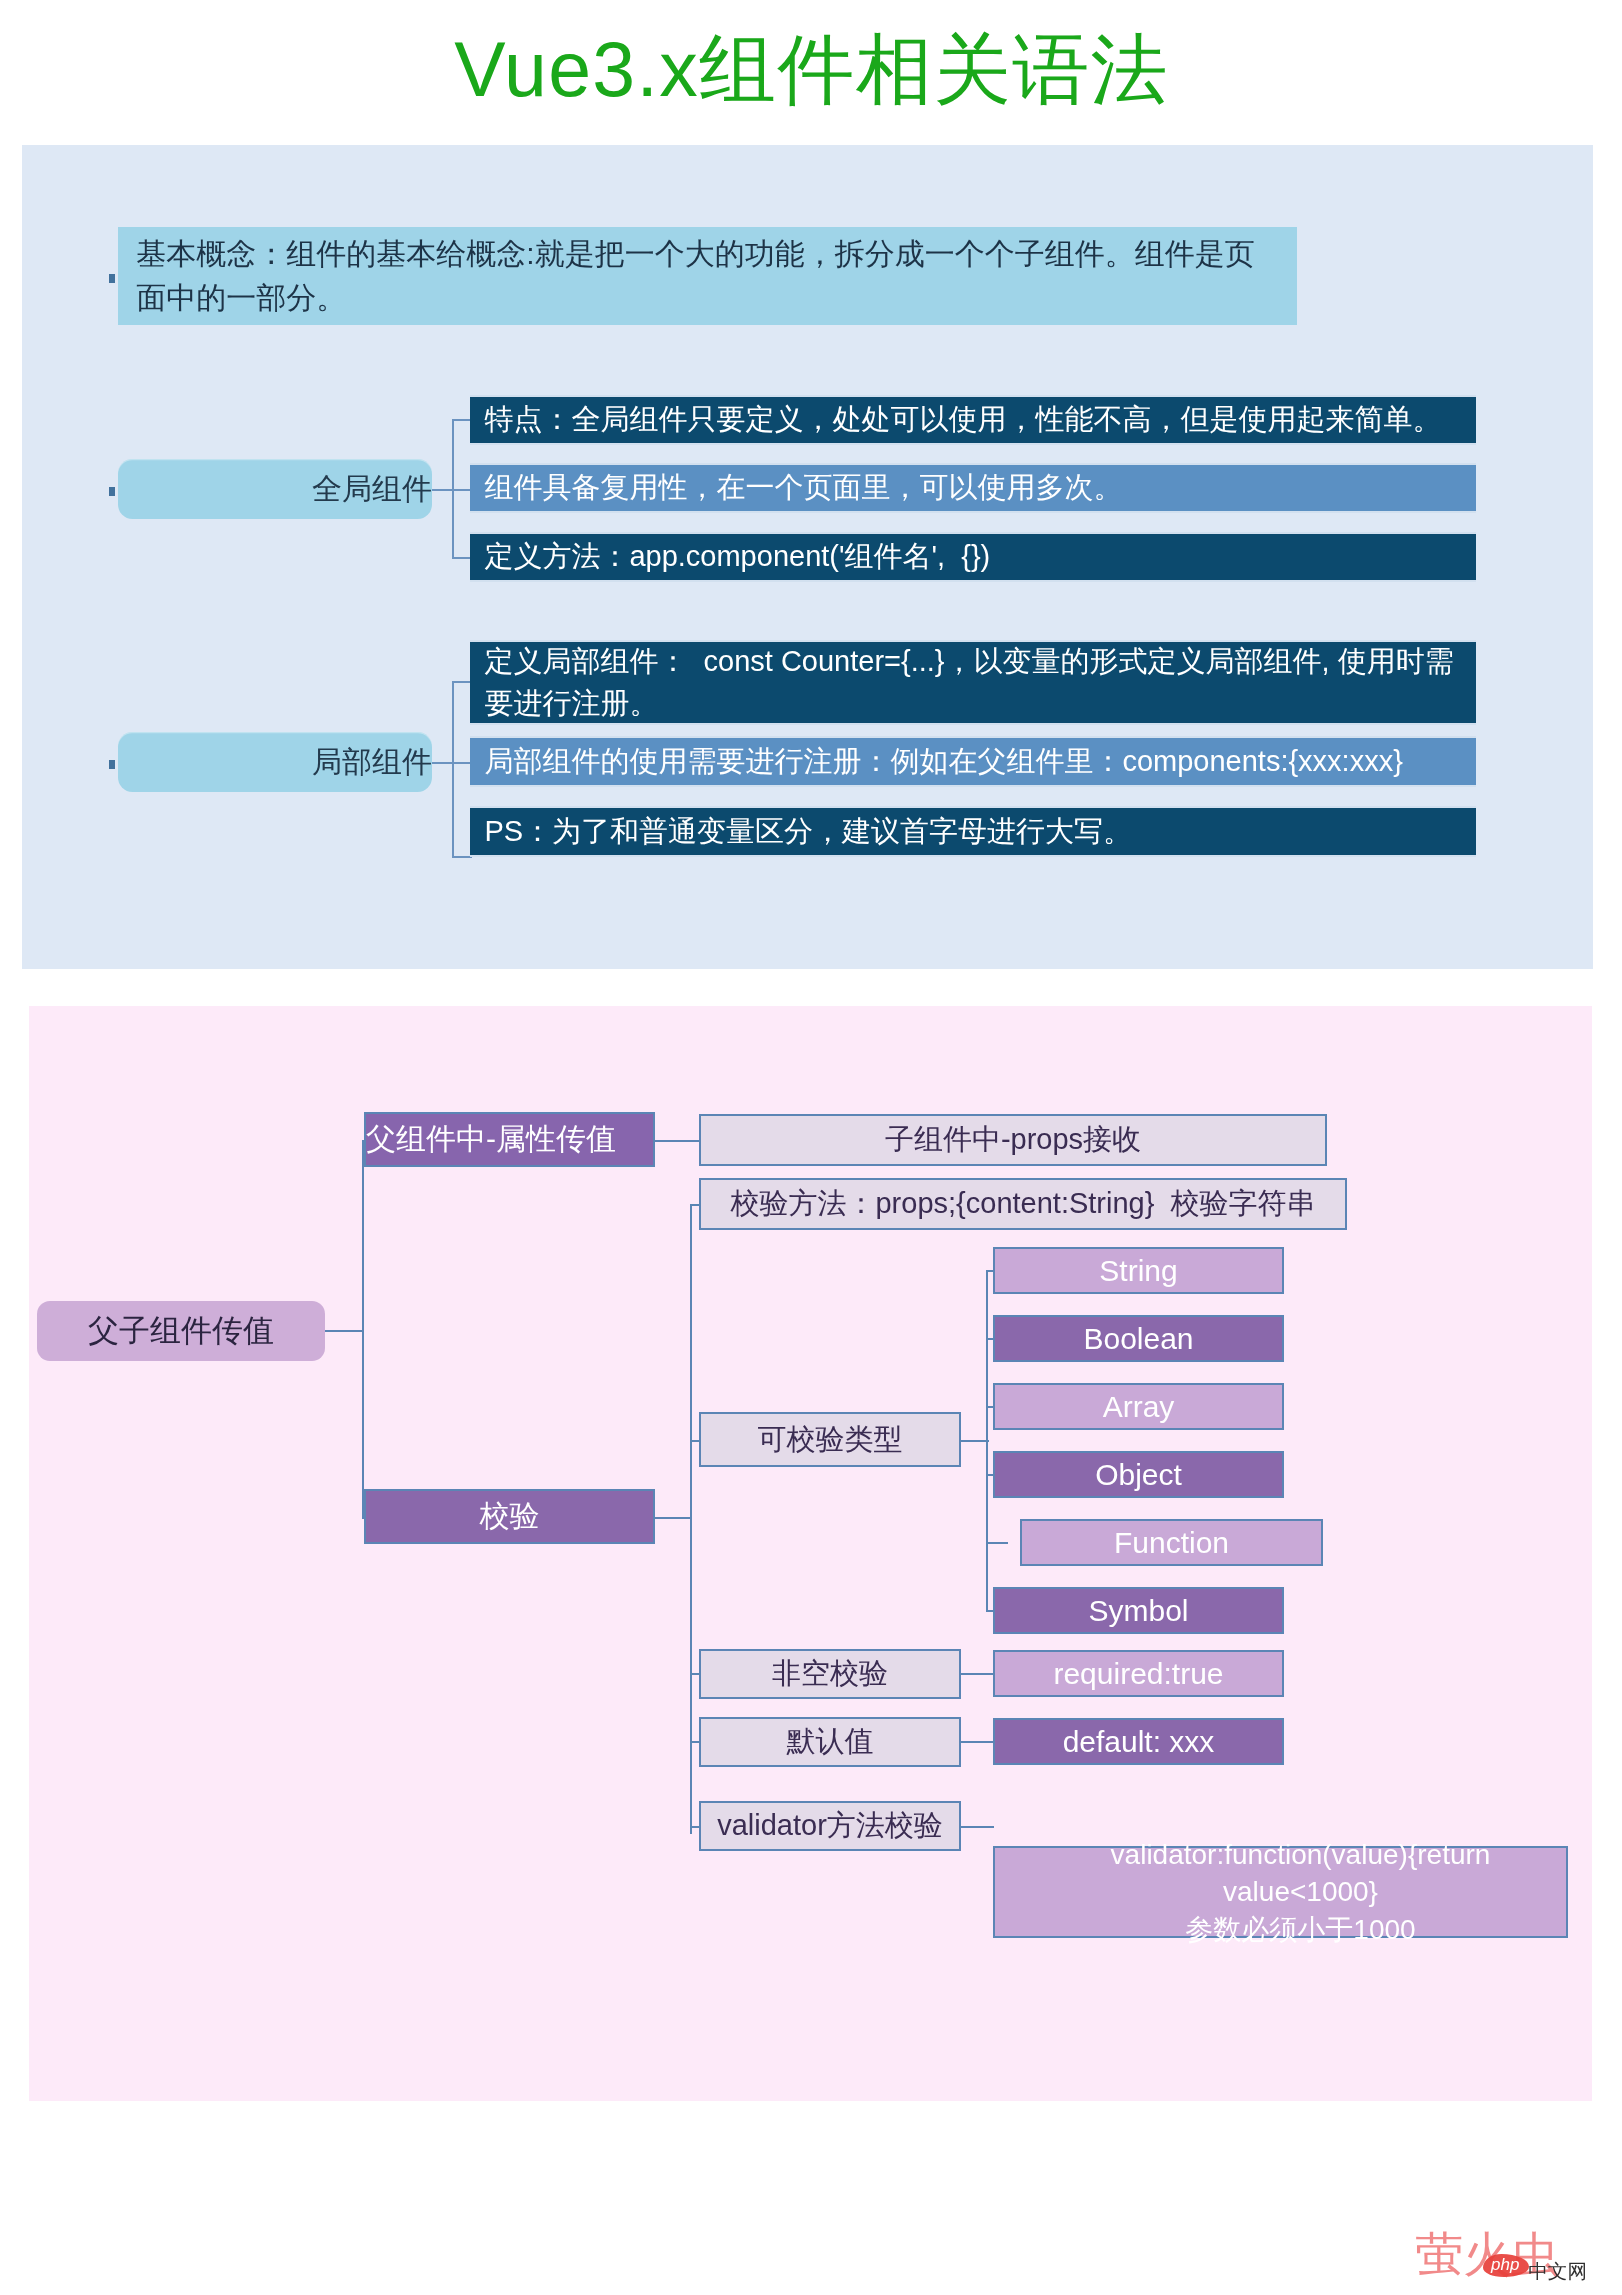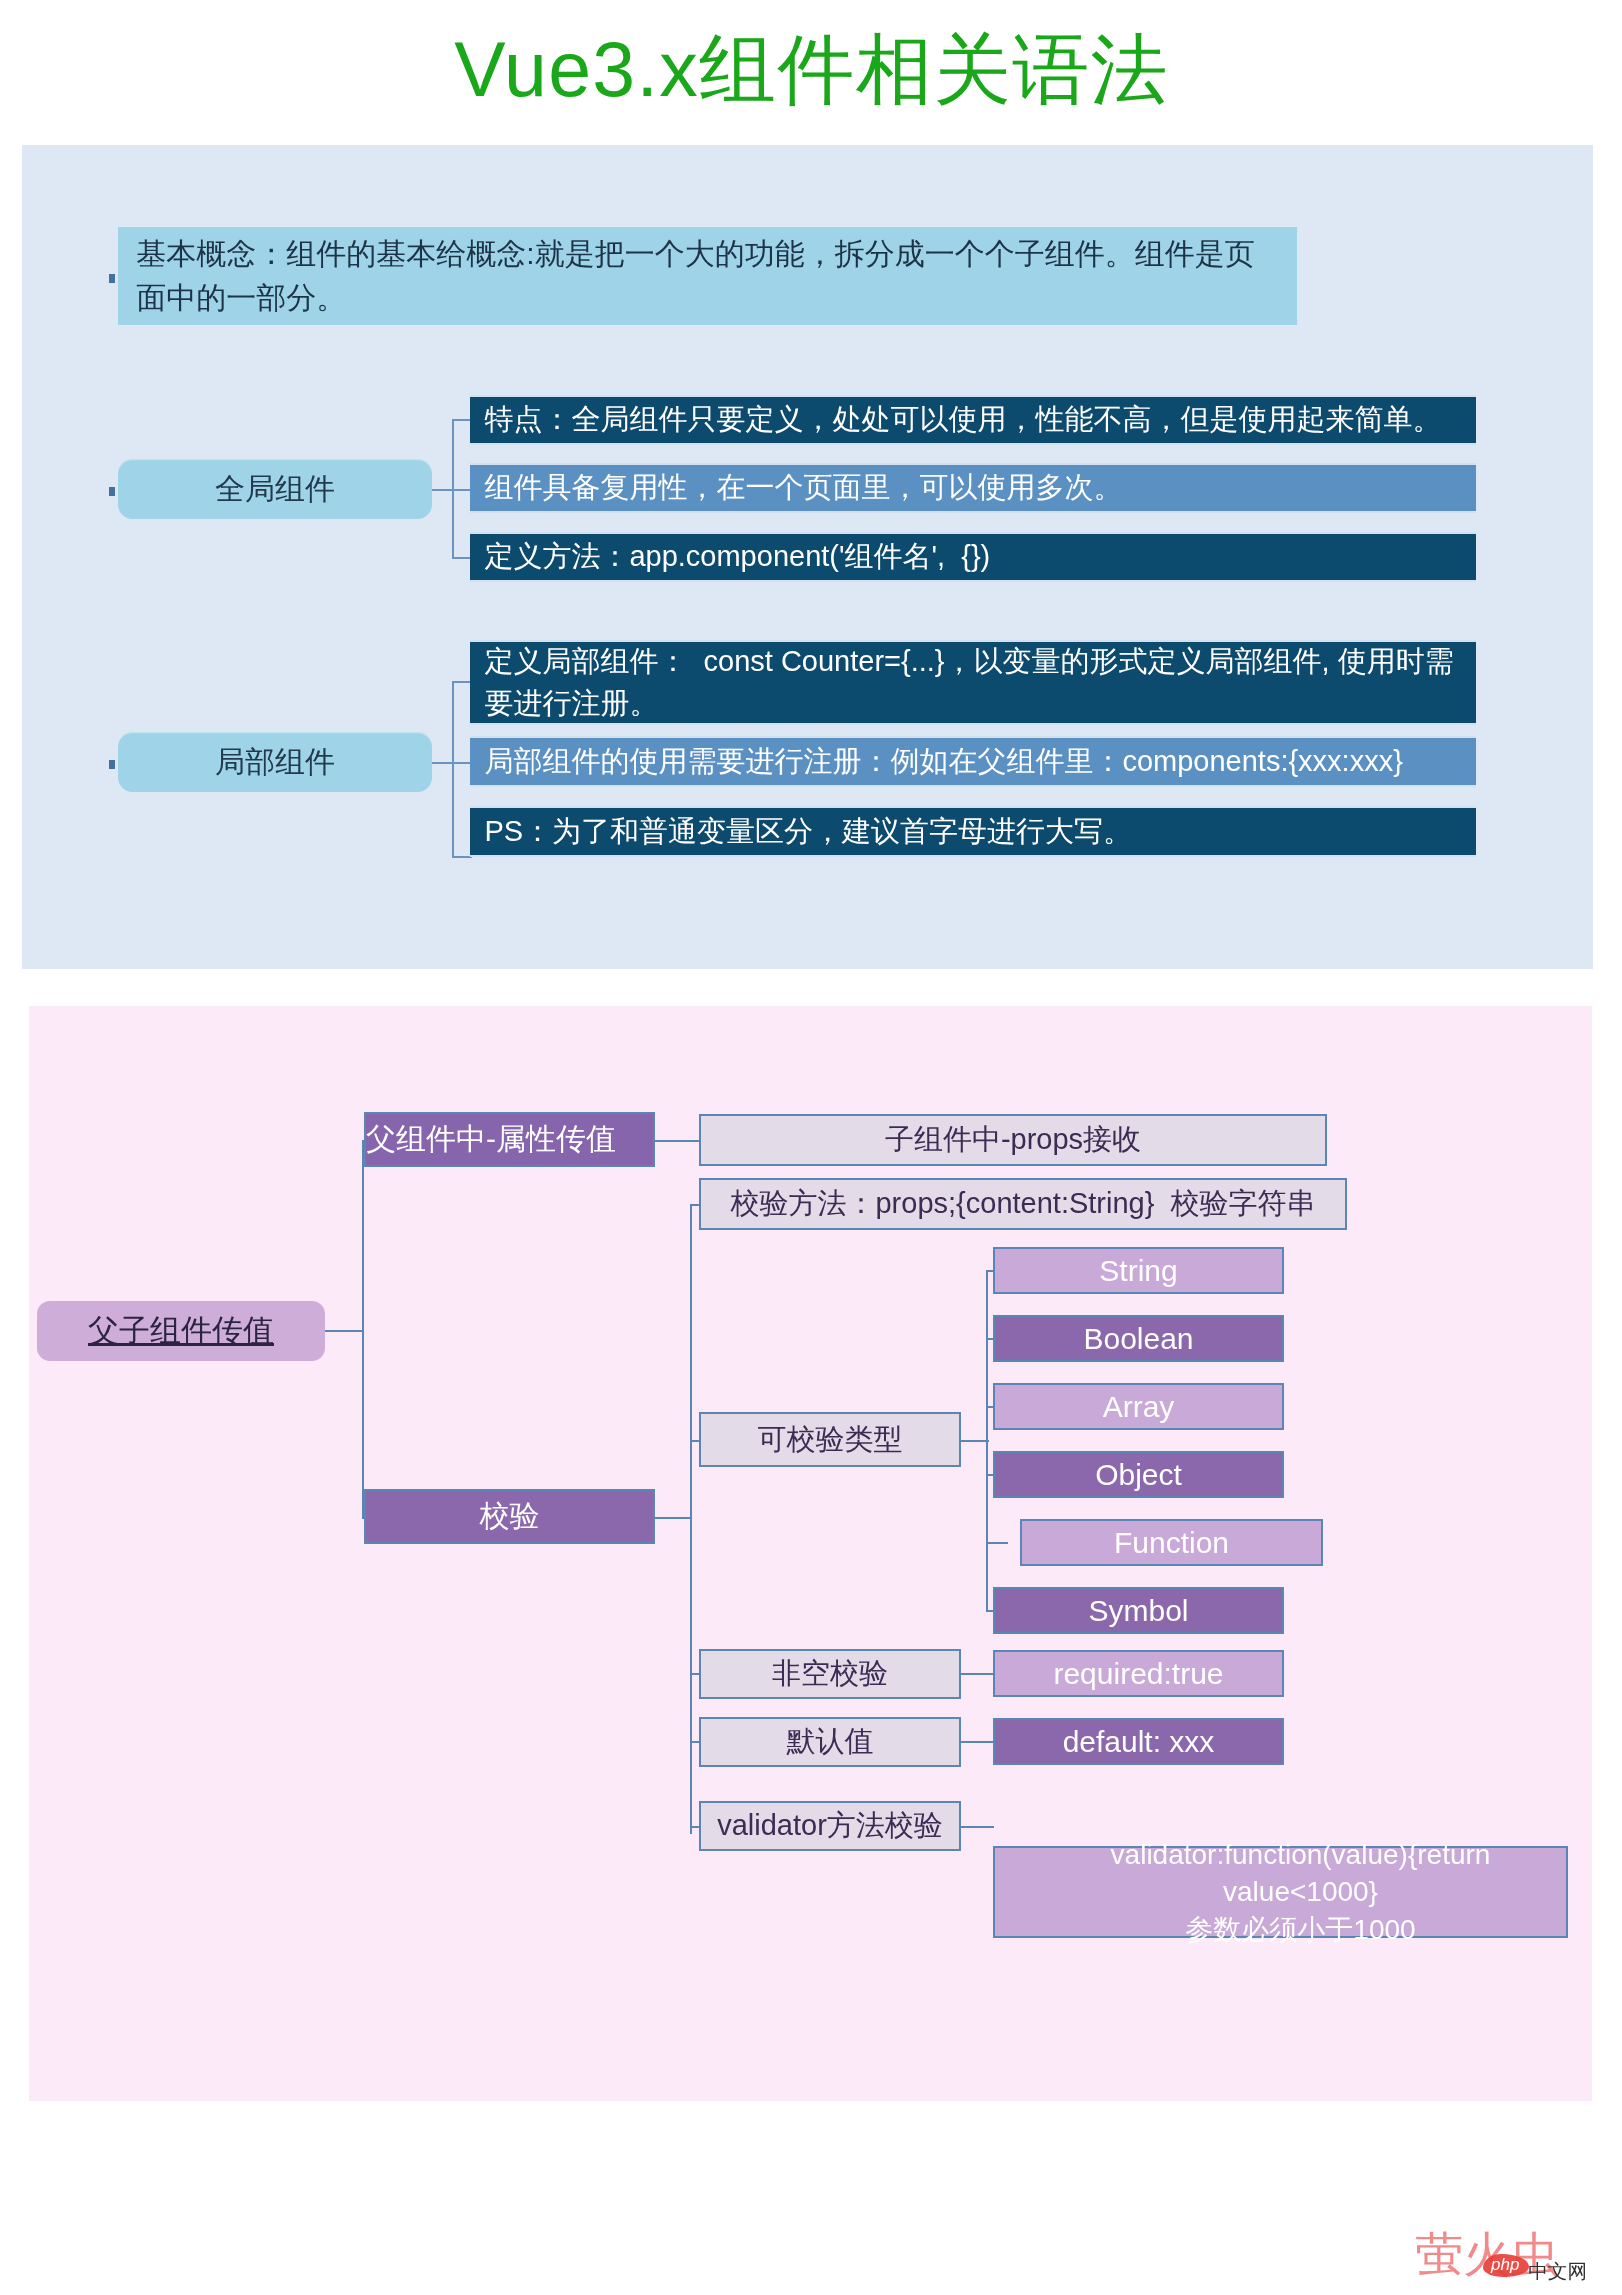--- a/index.html
+++ b/index.html
@@ -46,21 +46,21 @@
   }
   .node .txt { width: 100%; }
 
   
   .blue-parent {
     background: #9fd4e8;
     border-radius: 14.4px;
     color: #233a4d;
     font-size: 30px;
     justify-content: center;
-    text-align: center;
+    text-align: right;
     box-shadow: 0 1.3px 0 rgba(255,255,255,.35) inset;
   }
   
   .blue-child {
     background: #0c4a6e;
     color: #ffffff;
     font-size: 29px;
     line-height: 1.42;
     padding: 0 14.4px;
     border-top: 2px solid #d2e0ef;
@@ -77,21 +77,20 @@
   }
 
   
   .p-root {
     background: #ceaed8;
     border-radius: 13px;
     color: #2b2440;
     font-size: 31px;
     justify-content: flex-start;
     text-align: center;
-    text-decoration: underline;
   }
   .p-dark {
     background: #8765ad;
     border: 2px solid #5b85b5;
     color: #ffffff;
     font-size: 30px;
     justify-content: center;
     text-align: left;
   }
   .p-pale {

